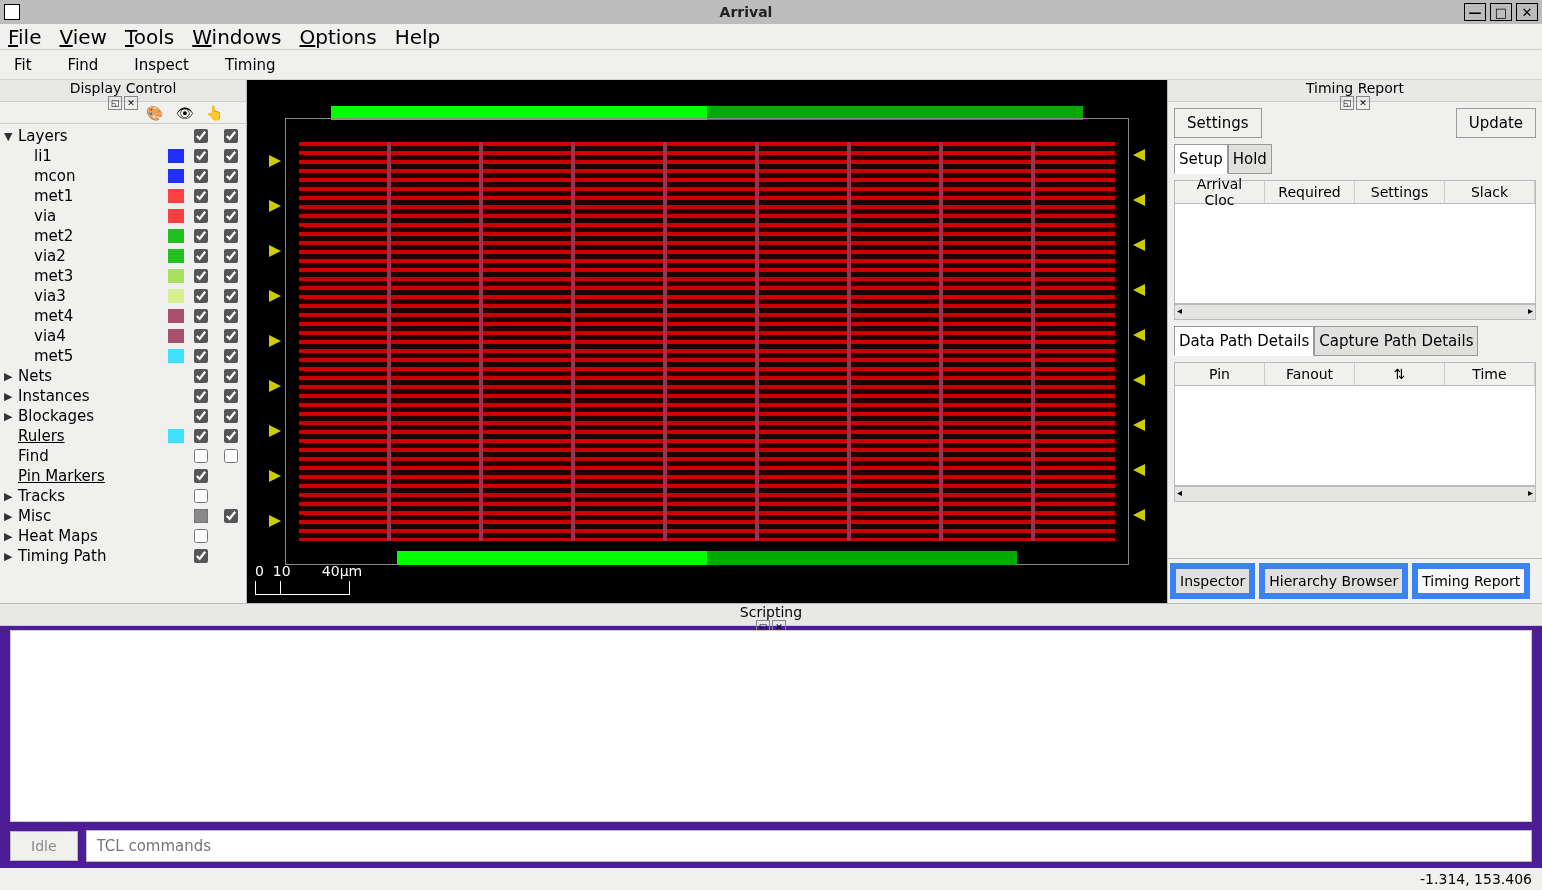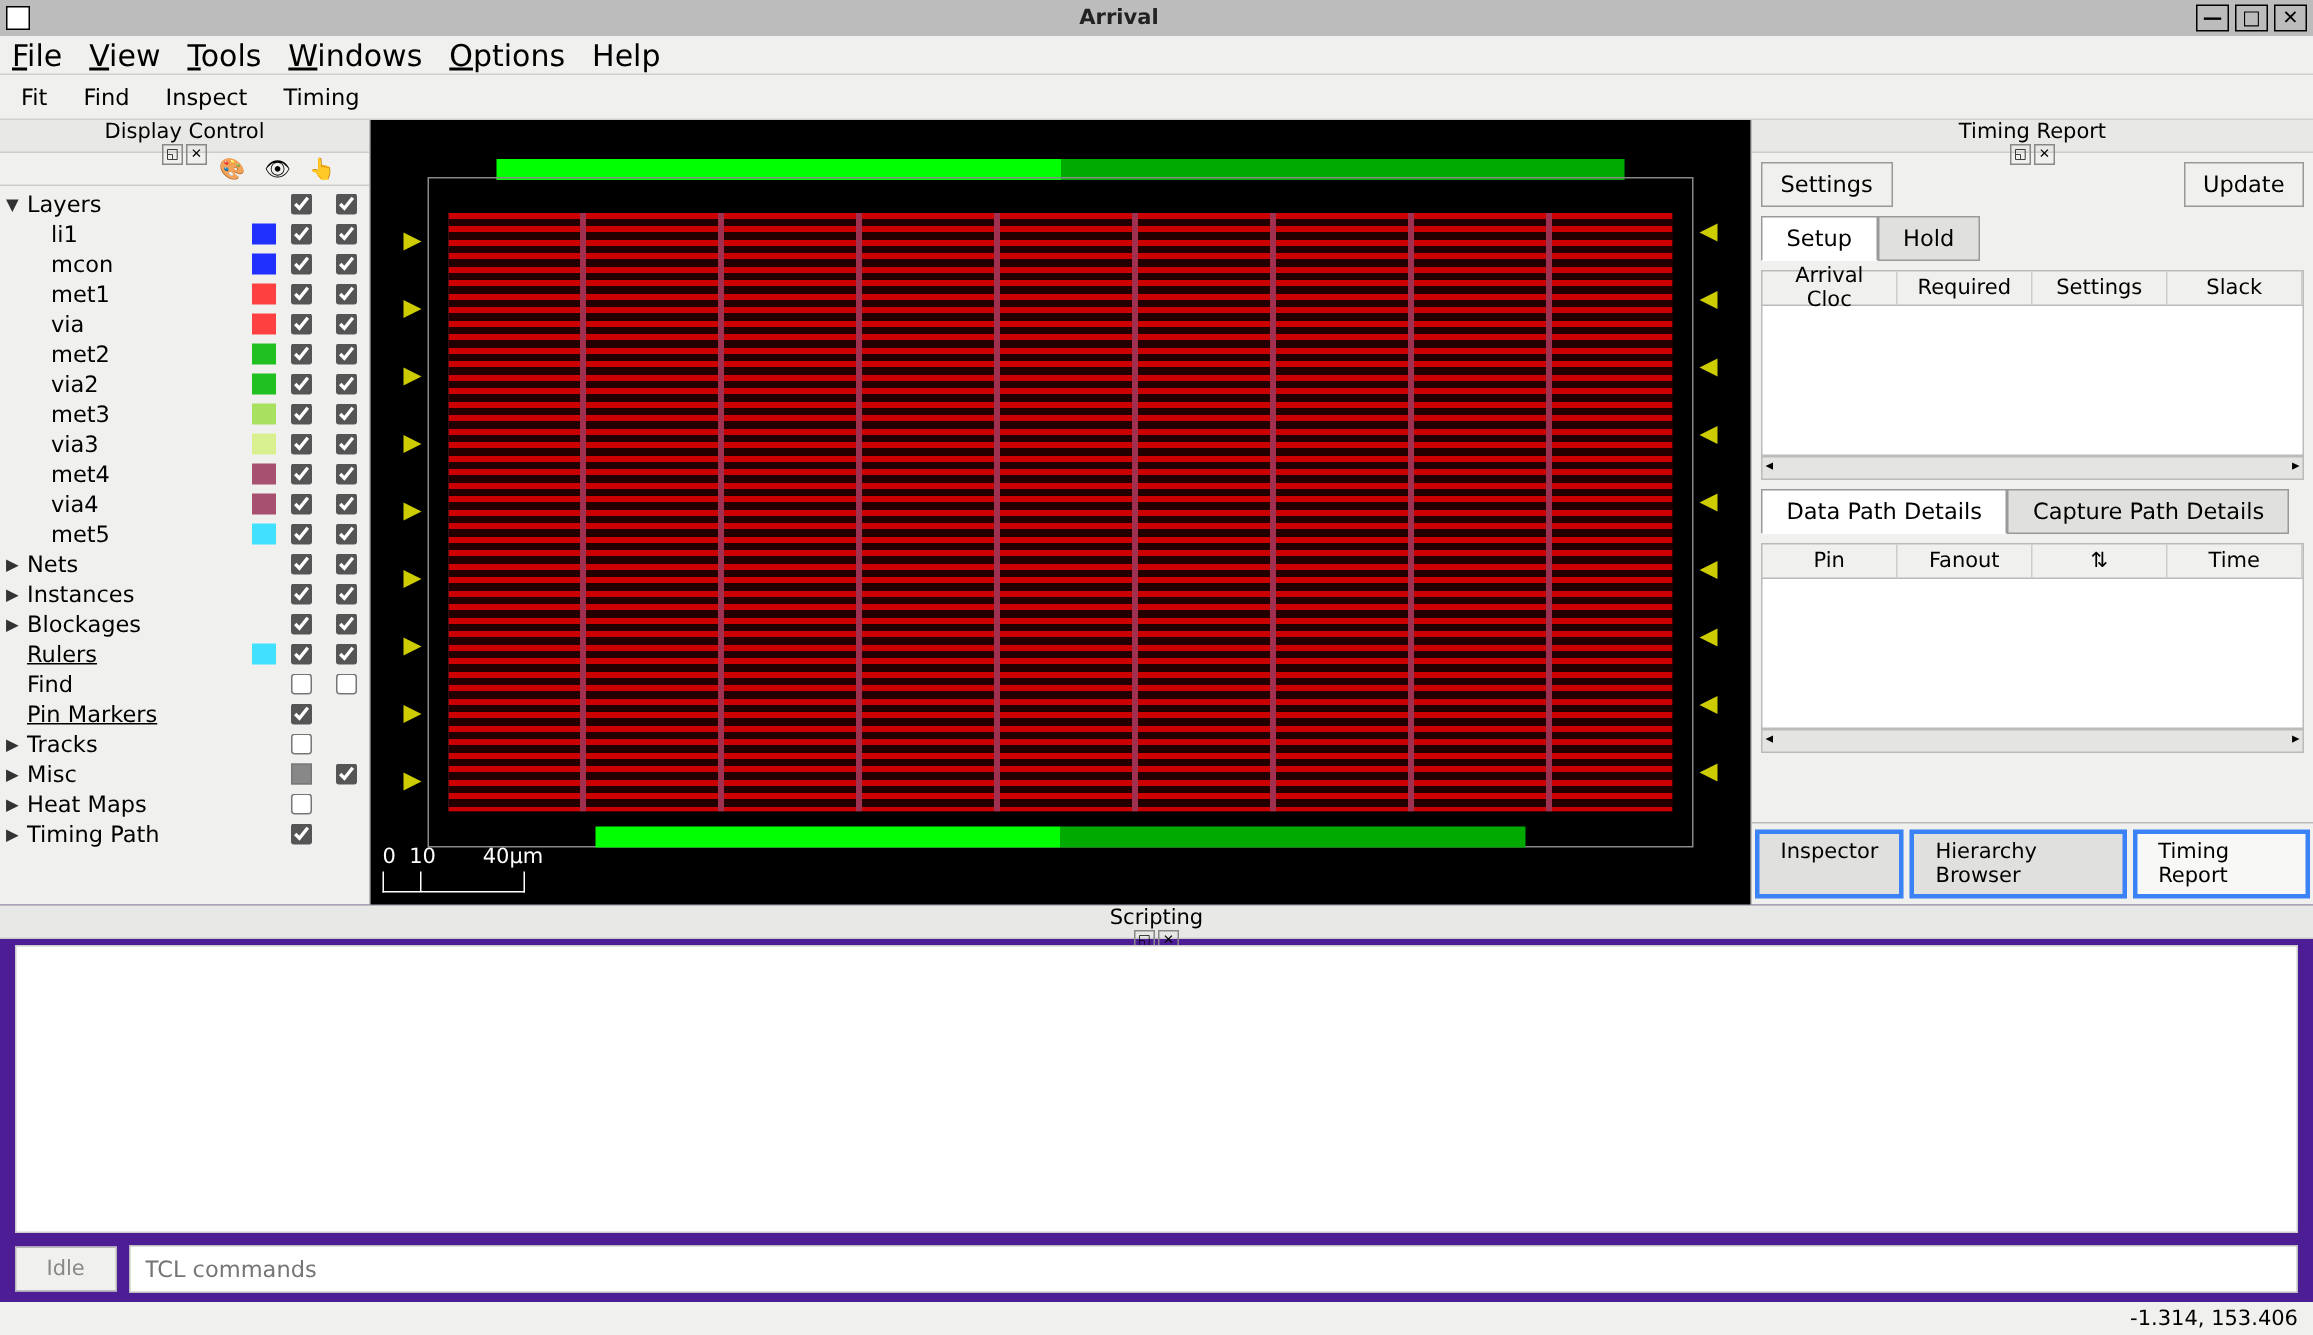--- a/index.html
+++ b/index.html
@@ -11,21 +11,21 @@
 .titlebar-title { flex: 1; text-align: center; font-weight: bold; font-size: 14px; color: #222; }
 .titlebar-btns { display: flex; gap: 4px; }
 .titlebar-btn { width: 22px; height: 18px; border: 1px solid #000; background: #bcbcbc; display: flex; align-items: center; justify-content: center; font-size: 13px; font-weight: bold; cursor: pointer; }
 
 
 .menubar { height: 26px; background: #f0f0ee; display: flex; align-items: center; padding: 0 8px; gap: 18px; border-bottom: 1px solid #d0d0ce; }
 .menubar span { cursor: pointer; font-size: 20px; }
 .menubar span u { text-decoration: underline; }
 
 
-.toolbar { height: 30px; background: #f0f0ee; display: flex; align-items: center; padding: 0 14px; gap: 24px; border-bottom: 1px solid #d0d0ce; }
+.toolbar { height: 30px; background: #f0f0ee; display: flex; align-items: center; padding: 0 14px; gap: 36px; border-bottom: 1px solid #d0d0ce; }
 .toolbar span { cursor: pointer; font-size: 15px; }
 
 
 .main { flex: 1; display: flex; min-height: 0; }
 
 
 .display-control { width: 247px; background: #f0f0ee; display: flex; flex-direction: column; border-right: 1px solid #bbb; }
 .panel-header { height: 22px; background: #e8e8e6; display: flex; align-items: center; padding: 0 6px; font-size: 14px; border-bottom: 1px solid #ccc; flex-direction: column; }
 .panel-header-title { flex: 1; }
 .panel-header-btns { display: flex; gap: 2px; }
@@ -60,32 +60,32 @@
 .scale-bar { width: 95px; height: 14px; border-left: 1px solid #fff; border-right: 1px solid #fff; border-bottom: 1px solid #fff; margin-top: 2px; position: relative; }
 .scale-bar::before { content: ""; position: absolute; left: 24px; top: 0; bottom: 0; width: 1px; background: #fff; }
 
 
 .timing-panel { width: 375px; background: #f0f0ee; display: flex; flex-direction: column; border-left: 1px solid #bbb; }
 .timing-body { flex: 1; padding: 6px; display: flex; flex-direction: column; gap: 6px; min-height: 0; }
 .timing-top-btns { display: flex; justify-content: space-between; }
 .btn { padding: 5px 12px; background: #f0f0ee; border: 1px solid #999; cursor: pointer; font-size: 15px; }
 
 .tabs { display: flex; }
-.tab { padding: 5px 16px; border: 1px solid #999; background: #e0e0de; cursor: pointer; font-size: 15px; }
+.tab { padding: 5px 4px; border: 1px solid #999; background: #e0e0de; cursor: pointer; font-size: 15px; }
 .tab.active { background: #fff; border-bottom: 1px solid #fff; }
 
 .table-head { display: flex; border: 1px solid #bbb; background: #f0f0ee; height: 24px; }
 .table-head .th { flex: 1; padding: 2px 6px; border-right: 1px solid #ccc; font-size: 14px; text-align: center; display: flex; align-items: center; justify-content: center; }
 .table-body { height: 100px; background: #fff; border: 1px solid #bbb; border-top: none; }
 .hscroll { height: 16px; background: #e4e4e2; border: 1px solid #bbb; position: relative; }
 .hscroll::before { content: "◂"; position: absolute; left: 2px; font-size: 10px; }
 .hscroll::after { content: "▸"; position: absolute; right: 2px; font-size: 10px; }
 
 .bottom-tabs { display: flex; gap: 4px; border-top: 1px solid #bbb; padding: 4px 2px; }
-.bottom-tab { padding: 4px 14px; background: #e0e0de; border: 3px solid #3b82f6; cursor: pointer; font-size: 14px; }
+.bottom-tab { padding: 4px 4px; background: #e0e0de; border: 6px solid #3b82f6; cursor: pointer; font-size: 14px; text-align: center; }
 .bottom-tab.active { background: #f8f8f6; }
 
 
 .scripting { height: 265px; background: #4c1d95; display: flex; flex-direction: column; border-top: 1px solid #bbb; }
 .script-output { flex: 1; background: #fff; margin: 4px 10px; border: 1px solid #ccc; }
 .script-input-row { display: flex; align-items: center; gap: 8px; padding: 4px 10px 6px; }
 .idle-btn { padding: 6px 20px; background: #f0f0ee; border: 1px solid #bbb; color: #888; font-size: 14px; }
 .tcl-input { flex: 1; padding: 6px 10px; border: 1px solid #bbb; font-size: 15px; background: #fff; }
 
 

